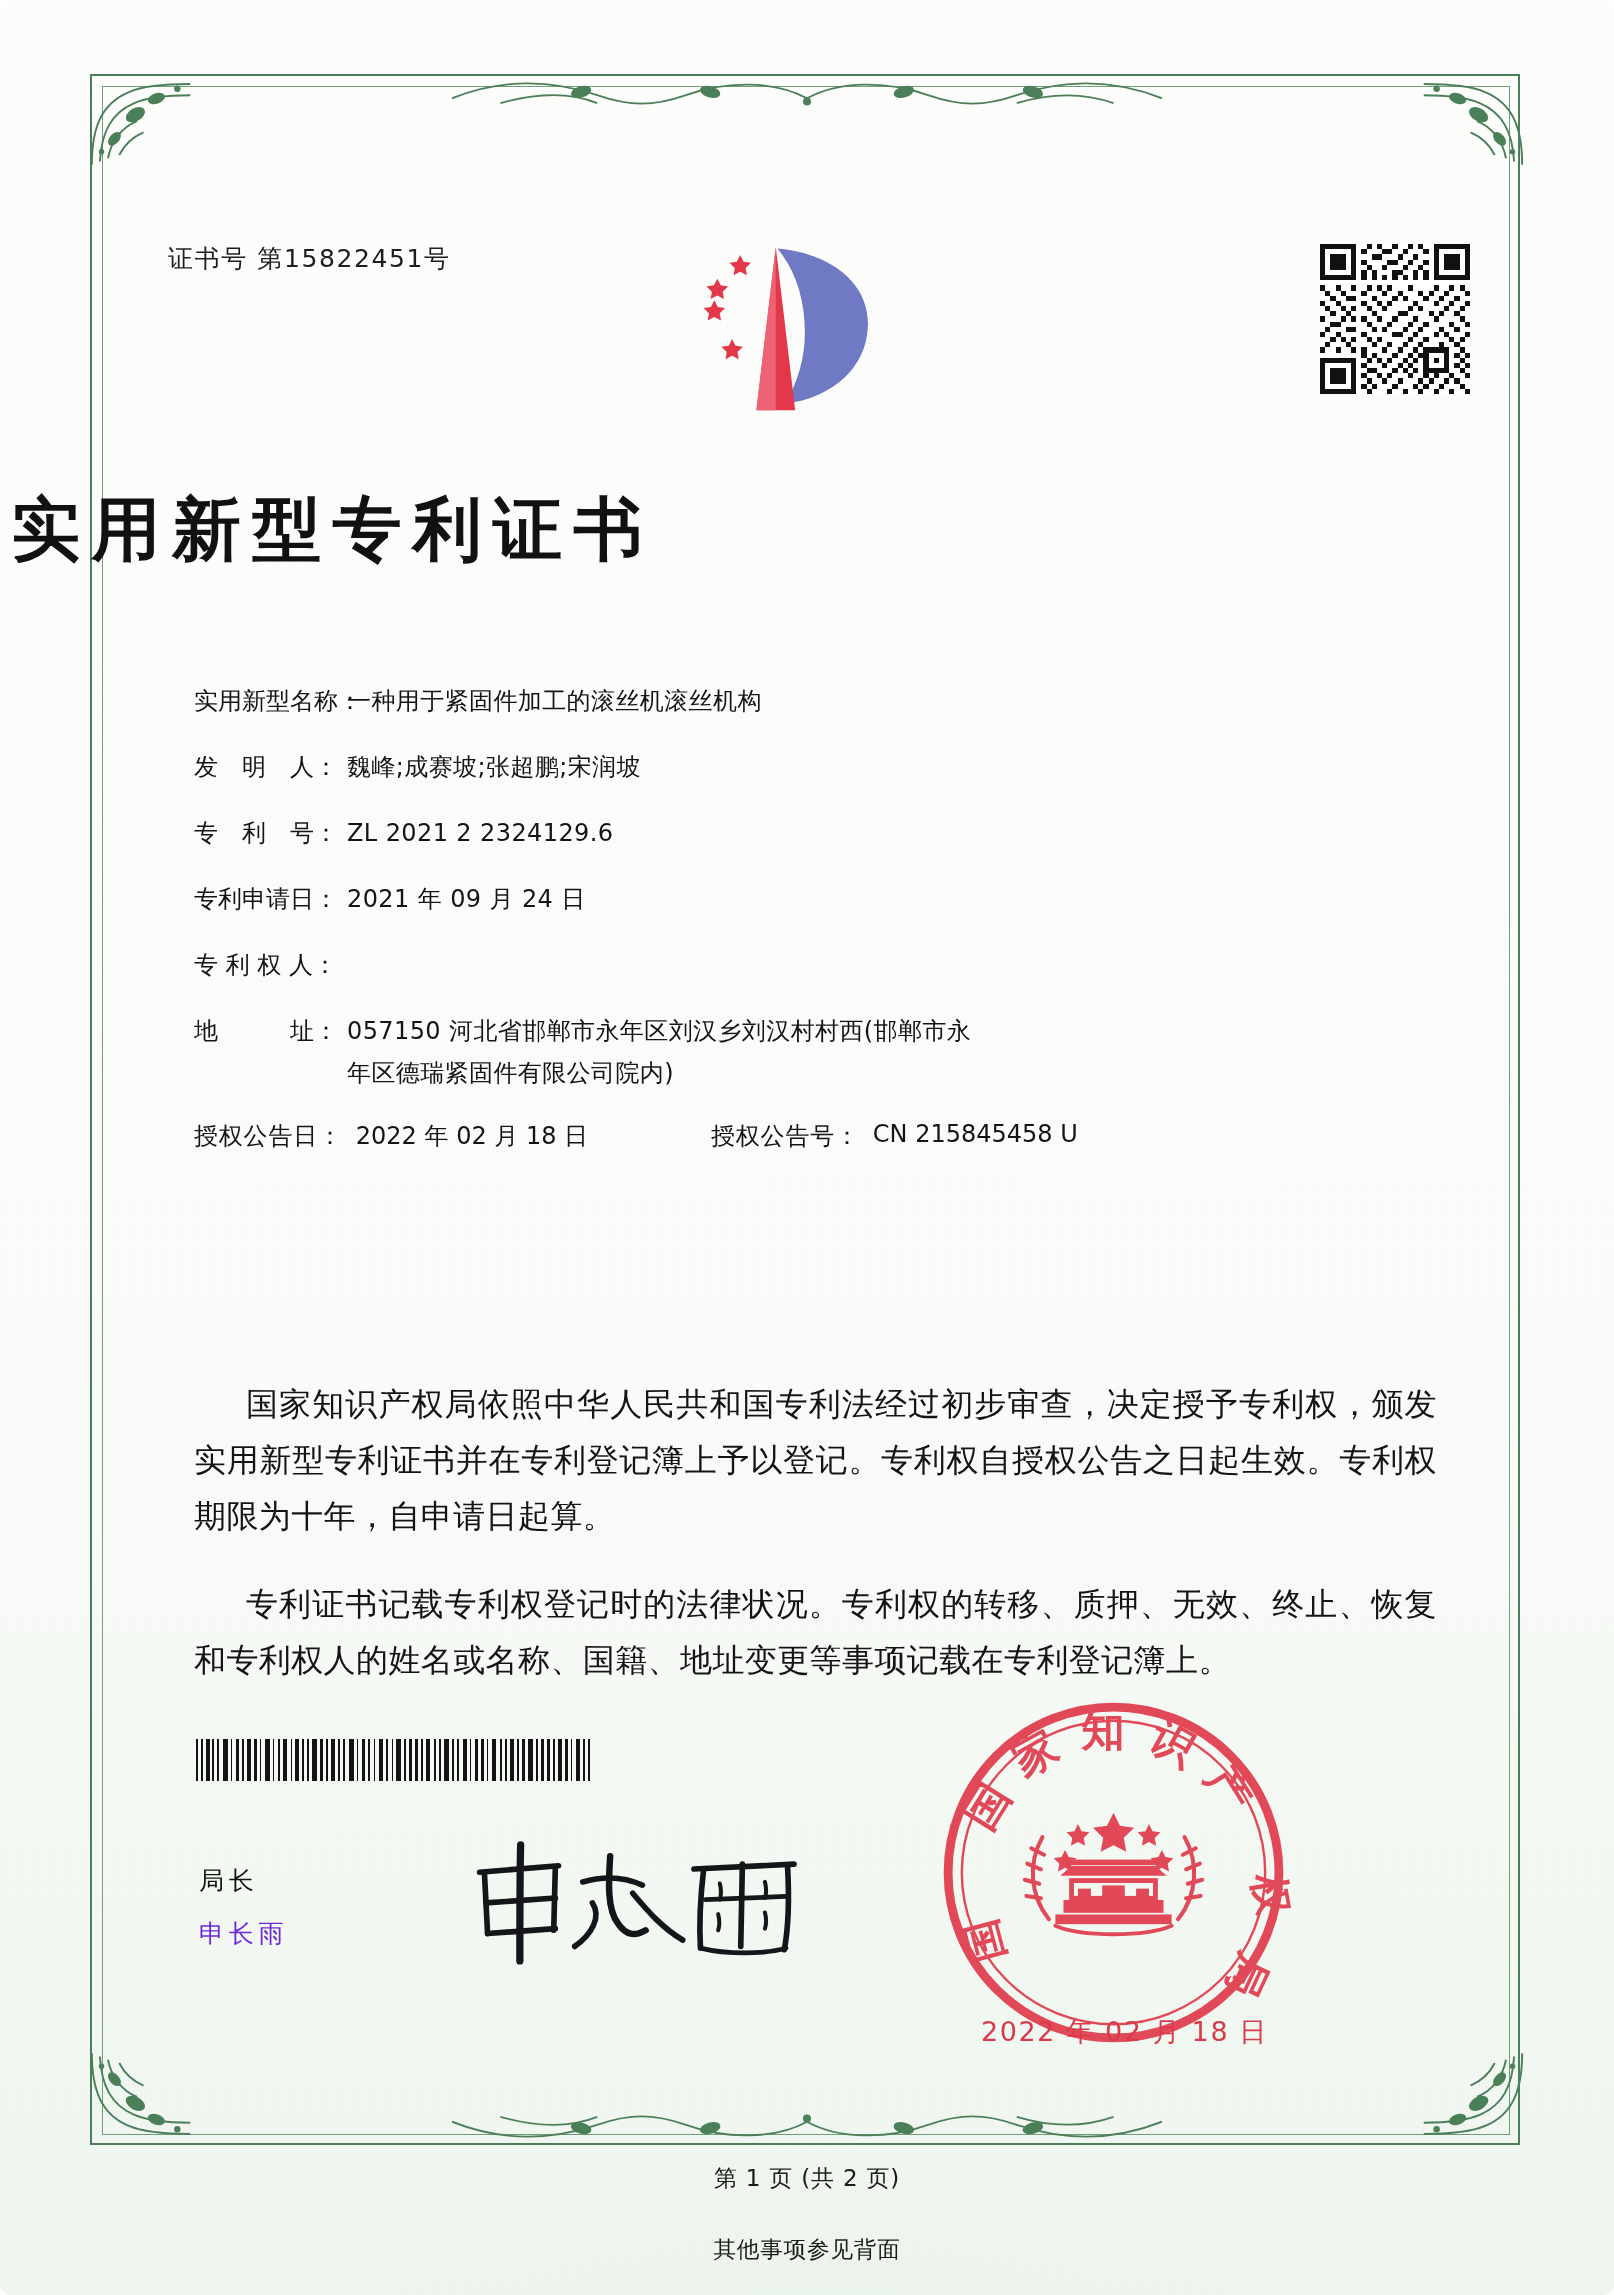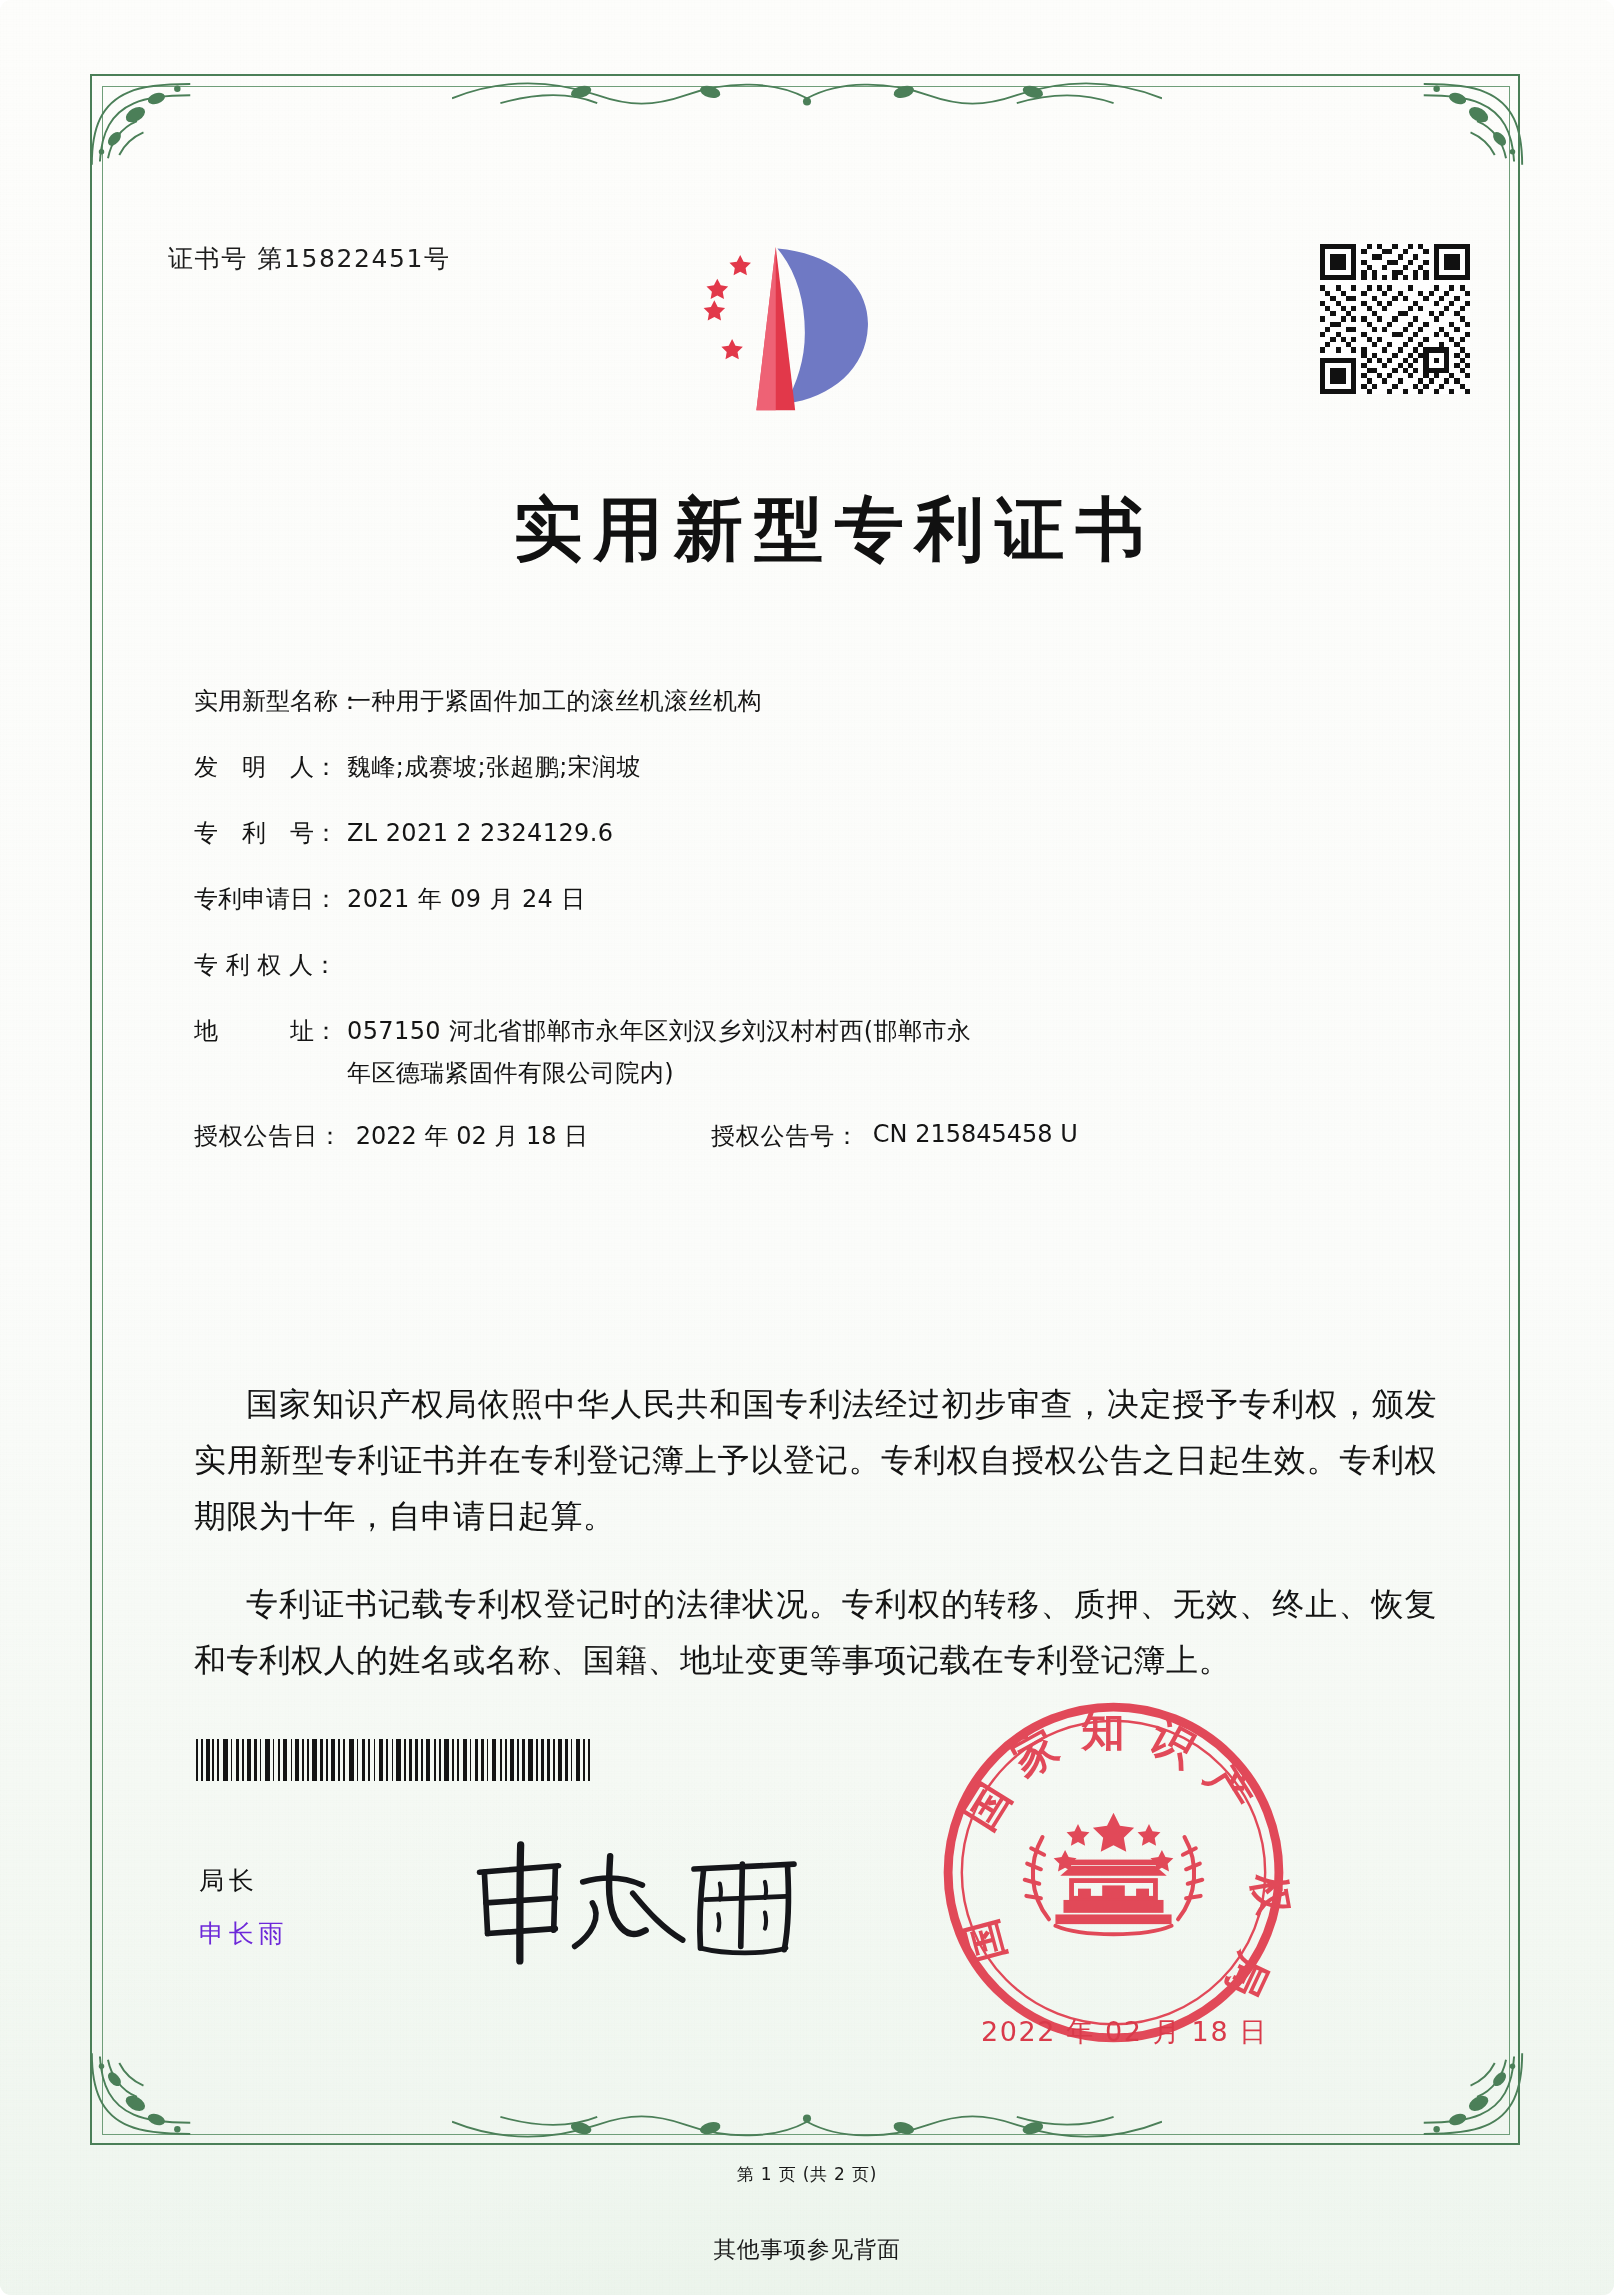--- a/index.html
+++ b/index.html
@@ -99,28 +99,26 @@
     top: 244px;
     width: 150px;
     height: 150px;
   }
 
   
   .doc-title {
     position: absolute;
     left: 0; right: 0;
     top: 484px;
-    text-align: center;
     font-size: 69px;
     font-weight: 700;
     letter-spacing: 11.3px;
     color: #111111;
     text-indent: 11.3px;
     font-family: "DejaVu Sans", "Liberation Sans", sans-serif;
-    padding-left: 44px;
   }
 
   
   .fields {
     position: absolute;
     left: 194px;
     top: 684px;
     width: 1243px;
   }
   .field-row {
@@ -241,21 +239,21 @@
     white-space: nowrap;
     font-family: "DejaVu Sans", "Liberation Sans", sans-serif;
   }
 
   
   .page-no {
     position: absolute;
     left: 0; right: 0;
     top: 2163px;
     text-align: center;
-    font-size: 17px;
+    font-size: 23px;
     color: #1a1a1a;
     letter-spacing: 0.8px;
   }
   .back-note {
     position: absolute;
     left: 0; right: 0;
     top: 2234px;
     text-align: center;
     font-size: 22.6px;
     color: #1a1a1a;

